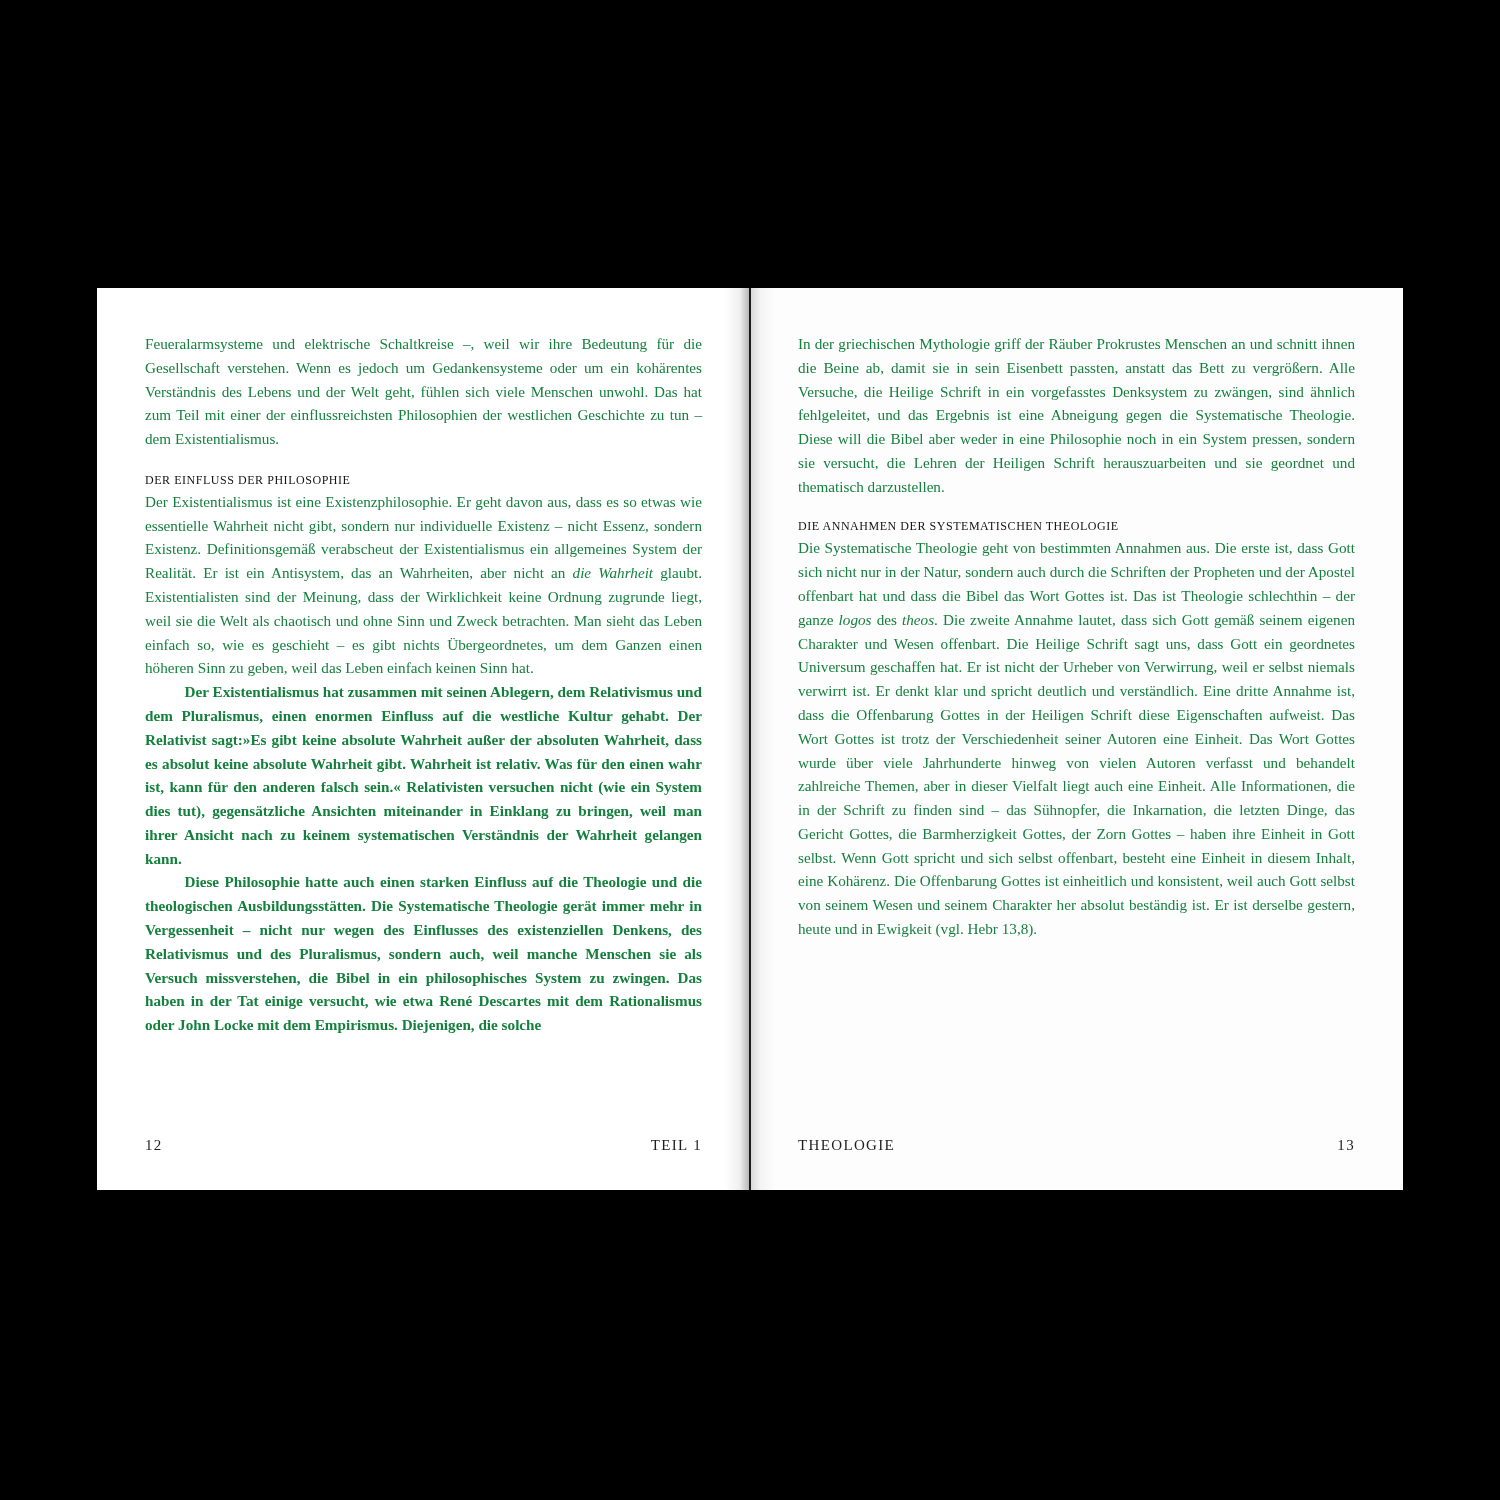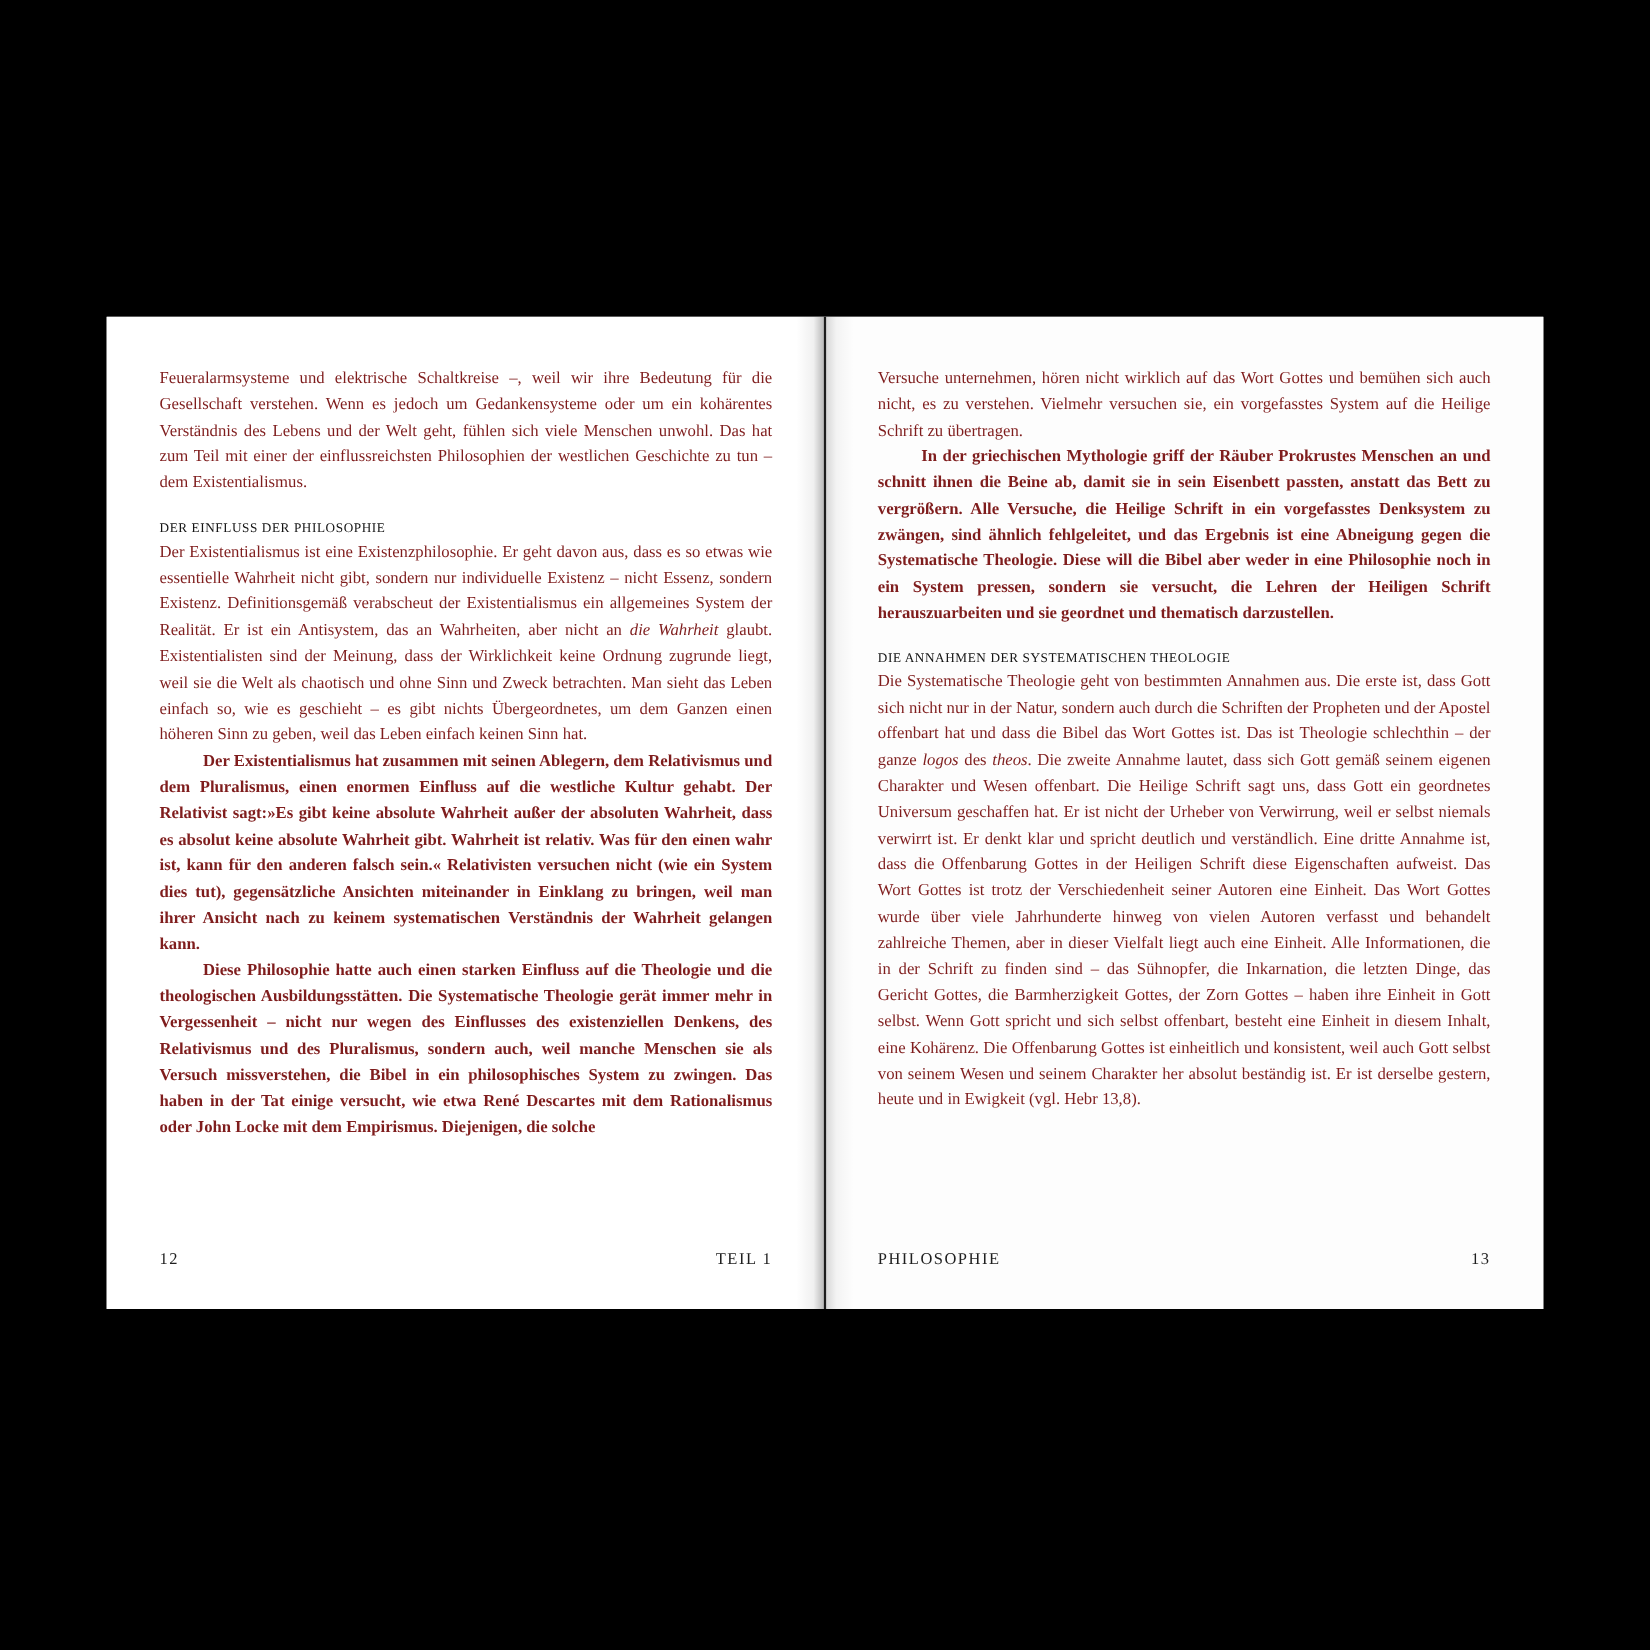--- a/index.html
+++ b/index.html
@@ -74,21 +74,21 @@
     pointer-events: none;
   }
   .col {
     position: relative;
     width: 100%;
   }
   p.body {
     margin: 0;
     font-size: 15.2px;
     line-height: 1.565;
-    color: #7f1d1d;
+    color: #15803d;
     text-align: justify;
     text-justify: inter-word;
     hyphens: manual;
     font-family: "Liberation Serif", serif;
   }
   p.body + p.body {
     text-indent: 2.6em;
     font-weight: bold;
   }
   p.body.noindent + p.body {
@@ -143,31 +143,30 @@
       <div class="runner">
         <span>12</span>
         <span>TEIL 1</span>
       </div>
 
       <div class="gutter-left"></div>
     </div>
 
     <div class="page page-right">
       <div class="col">
-        <p class="body noindent">Versuche unternehmen, hören nicht wirklich auf das Wort Gottes und bemühen sich auch nicht, es zu verstehen. Vielmehr versuchen sie, ein vorgefasstes System auf die Heilige Schrift zu übertragen.</p>
 
         <p class="body">In der griechischen Mythologie griff der Räuber Prokrustes Menschen an und schnitt ihnen die Beine ab, damit sie in sein Eisenbett passten, anstatt das Bett zu vergrößern. Alle Versuche, die Heilige Schrift in ein vorgefasstes Denksystem zu zwängen, sind ähnlich fehlgeleitet, und das Ergebnis ist eine Abneigung gegen die Systematische Theologie. Diese will die Bibel aber weder in eine Philosophie noch in ein System pressen, sondern sie versucht, die Lehren der Heiligen Schrift herauszuarbeiten und sie geordnet und thematisch darzustellen.</p>
 
         <h2 class="section">DIE ANNAHMEN DER SYSTEMATISCHEN THEOLOGIE</h2>
 
         <p class="body noindent"><span>Die Systematische Theologie geht von bestimmten Annahmen aus. Die erste ist, dass Gott sich nicht nur in der Natur, sondern auch durch die Schriften der Propheten und der Apostel offenbart hat und dass die Bibel das Wort Gottes ist. Das ist Theologie schlechthin – der ganze </span><em>logos</em><span> des </span><em>theos</em><span>. Die zweite Annahme lautet, dass sich Gott gemäß seinem eigenen Charakter und Wesen offenbart. Die Heilige Schrift sagt uns, dass Gott ein geordnetes Universum geschaffen hat. Er ist nicht der Urheber von Verwirrung, weil er selbst niemals verwirrt ist. Er denkt klar und spricht deutlich und verständlich. Eine dritte Annahme ist, dass die Offenbarung Gottes in der Heiligen Schrift diese Eigenschaften aufweist. Das Wort Gottes ist trotz der Verschiedenheit seiner Autoren eine Einheit. Das Wort Gottes wurde über viele Jahrhunderte hinweg von vielen Autoren verfasst und behandelt zahlreiche Themen, aber in dieser Vielfalt liegt auch eine Einheit. Alle Informationen, die in der Schrift zu finden sind – das Sühnopfer, die Inkarnation, die letzten Dinge, das Gericht Gottes, die Barmherzigkeit Gottes, der Zorn Gottes – haben ihre Einheit in Gott selbst. Wenn Gott spricht und sich selbst offenbart, besteht eine Einheit in diesem Inhalt, eine Kohärenz. Die Offenbarung Gottes ist einheitlich und konsistent, weil auch Gott selbst von seinem Wesen und seinem Charakter her absolut beständig ist. Er ist derselbe gestern, heute und in Ewigkeit (vgl. Hebr 13,8).</span></p>
       </div>
 
       <div class="runner">
-        <span>PHILOSOPHIE</span>
+        <span>THEOLOGIE</span>
         <span>13</span>
       </div>
 
       <div class="gutter-right"></div>
     </div>
 
     <div class="spine"></div>
   </div>
 </div>
 

